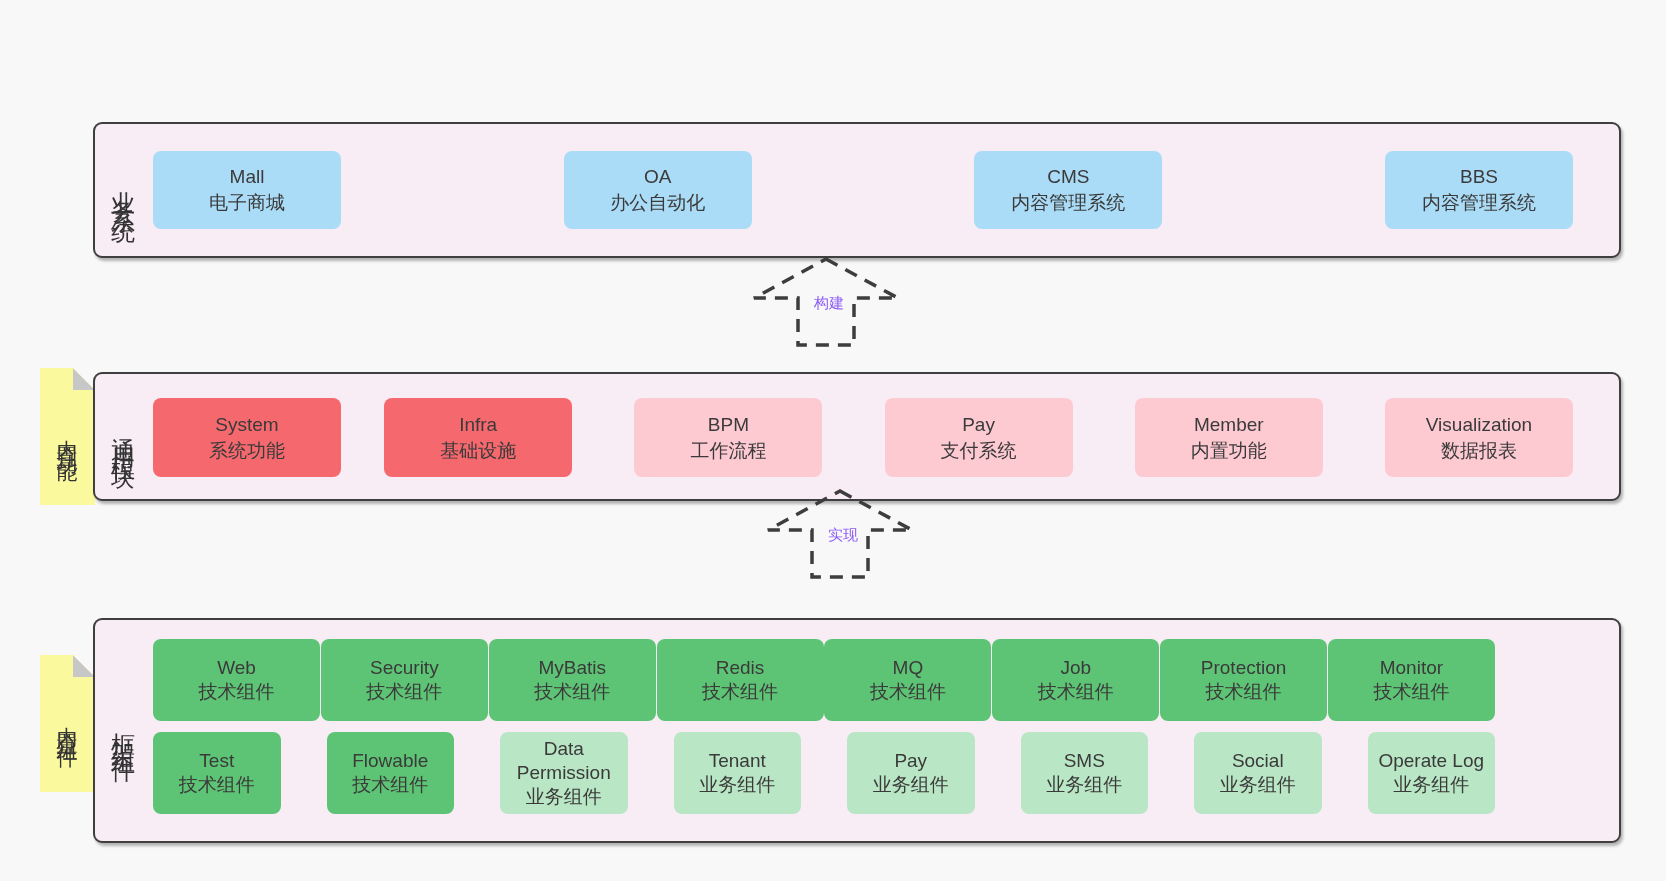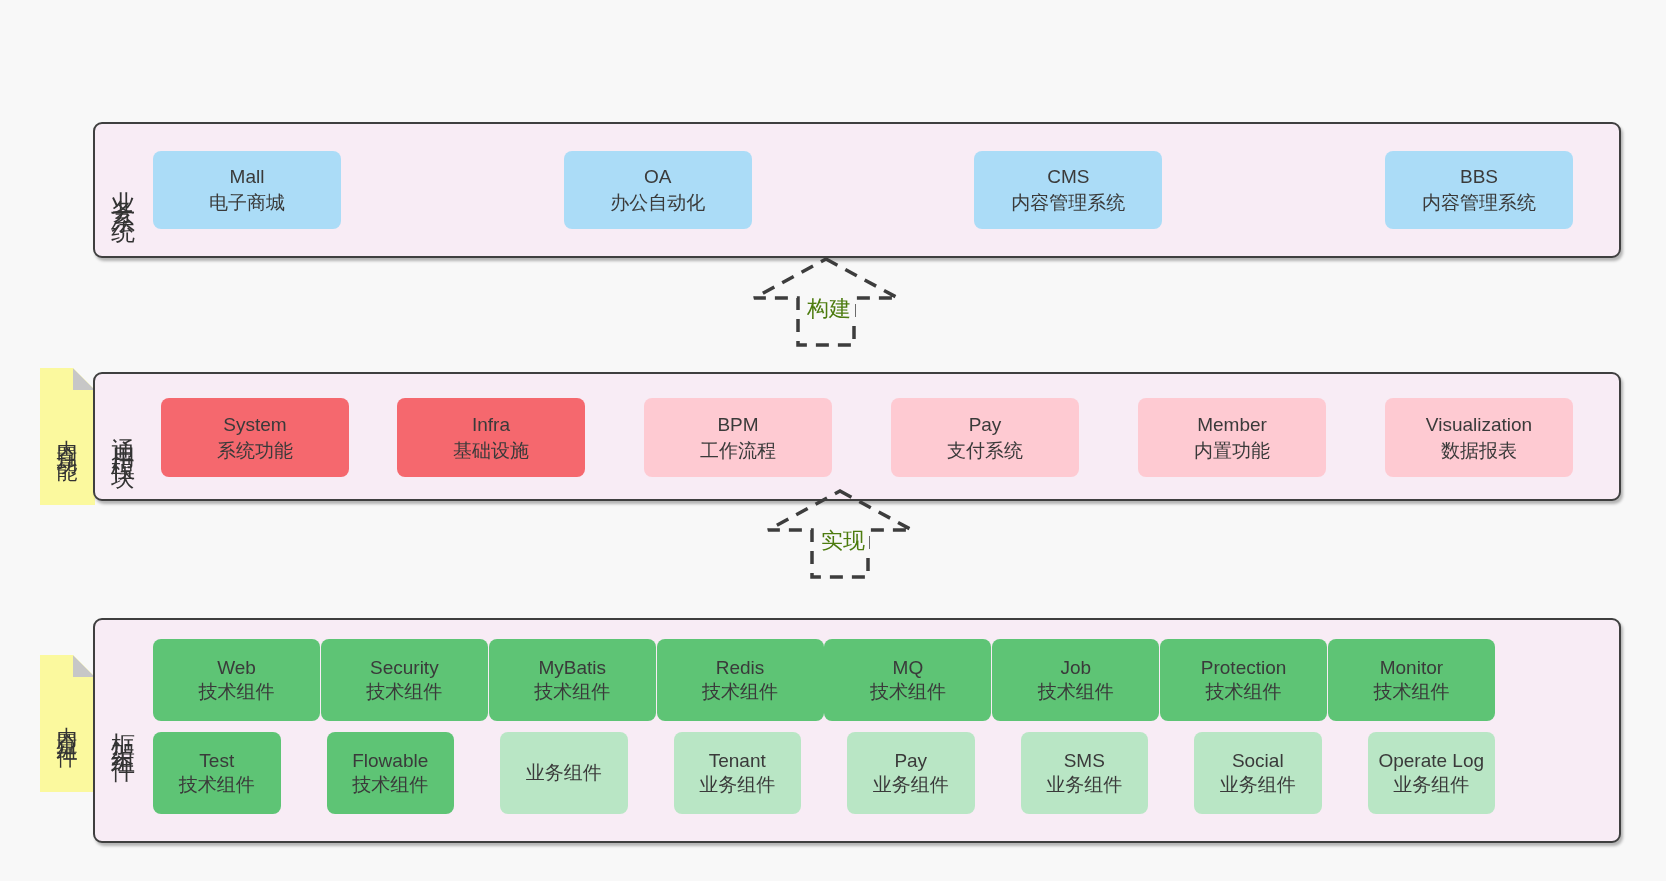--- a/index.html
+++ b/index.html
@@ -37,21 +37,21 @@
   .row-b{top:112px;gap:46px;}
   .box{
     border-radius:8px;
     display:flex;flex-direction:column;justify-content:center;align-items:center;
     text-align:center;font-size:19px;line-height:26px;
     box-sizing:border-box;padding:2px 6px;
   }
   .layer-1 .box,.layer-2 .box{width:188px;height:100%;}
   .layer-3 .box{width:167px;height:100%;line-height:24px;}
   .blue{background:#abdcf7;}
-  .red{background:#f5686e;margin-left:8px;}
+  .red{background:#f5686e;}
   .pink{background:#fecad2;margin-left:19px;}
   .green{background:#5ec475;}
   .lgreen{background:#b9e6c5;}
   
   .sticky-note{
     position:absolute;left:40px;width:55px;height:137px;
     background:#fbf99e;
     clip-path:polygon(0 0,calc(100% - 22px) 0,100% 22px,100% 100%,0 100%);
     z-index:0;
   }
@@ -72,21 +72,21 @@
   .arrow{position:absolute;width:150px;height:92px;z-index:2;}
   .arrow polygon{
     fill:none;stroke:#3d3d3d;stroke-width:3.5;
     stroke-dasharray:13 9;
   }
   .arrow-1{left:751px;top:256px;}
   .arrow-2{left:765px;top:488px;}
   .arrow-label{
     position:absolute;transform:translateX(-50%);
     background:#f8f8f8;padding:1px 4px;
-    font-size:22px;color:#4d7c0f;z-index:3;
+    font-size:15px;color:#8b5cf6;z-index:3;
   }
   .arrow-label-1{left:829px;top:293px;}
   .arrow-label-2{left:843px;top:525px;font-family:Liberation Serif, serif;}
 </style>
 </head>
 <body>
 
 <div class="sticky-note note-1">
   <div class="fold"></div>
   <div class="note-text">内置功能</div>
@@ -197,20 +197,21 @@
   <div class="row row-b">
     <div class="box green">
       <div>Test</div>
       <div>技术组件</div>
     </div>
     <div class="box green">
       <div>Flowable</div>
       <div>技术组件</div>
     </div>
     <div class="box lgreen">
+      <div>Data Permission</div>
       <div>业务组件</div>
     </div>
     <div class="box lgreen">
       <div>Tenant</div>
       <div>业务组件</div>
     </div>
     <div class="box lgreen">
       <div>Pay</div>
       <div>业务组件</div>
     </div>

